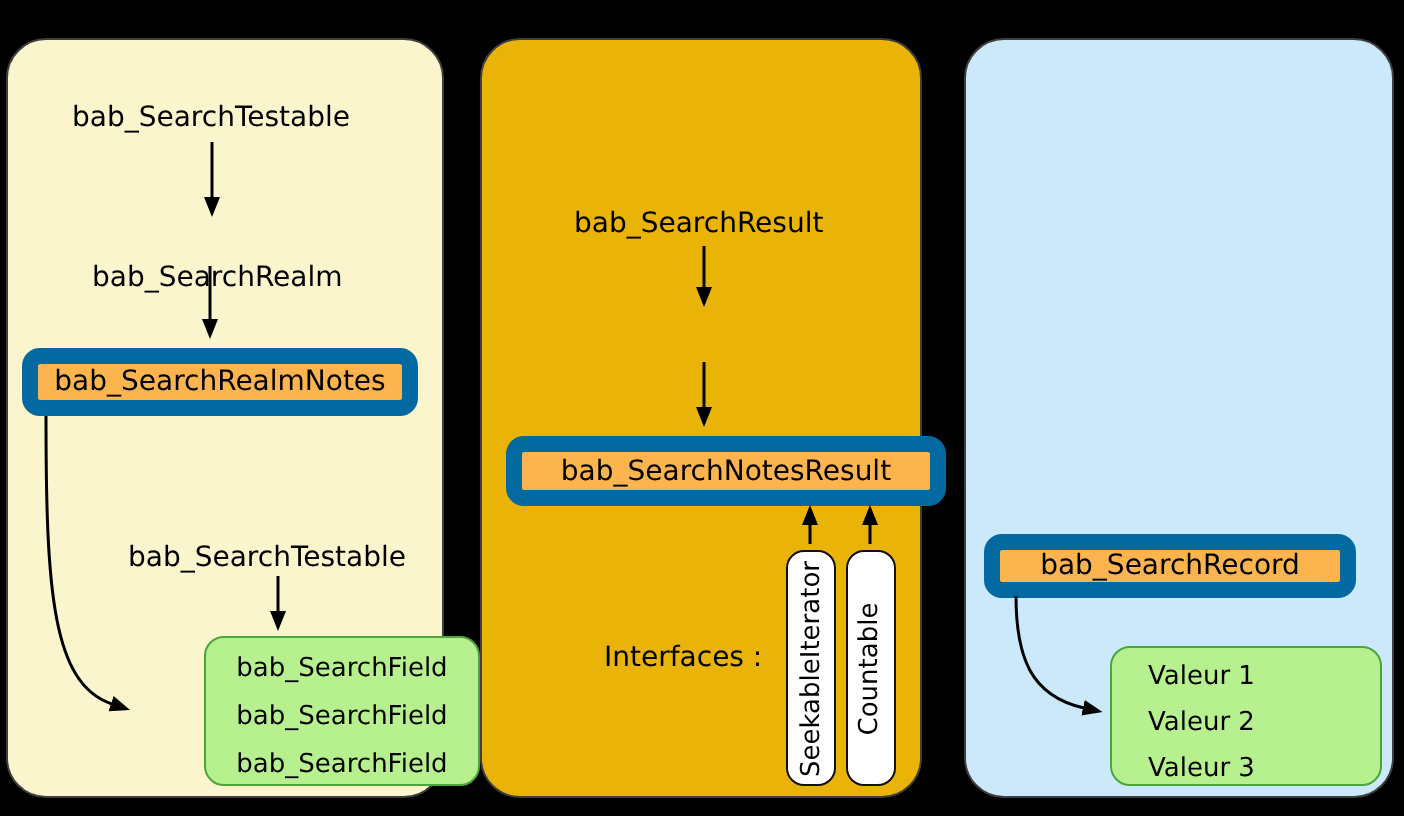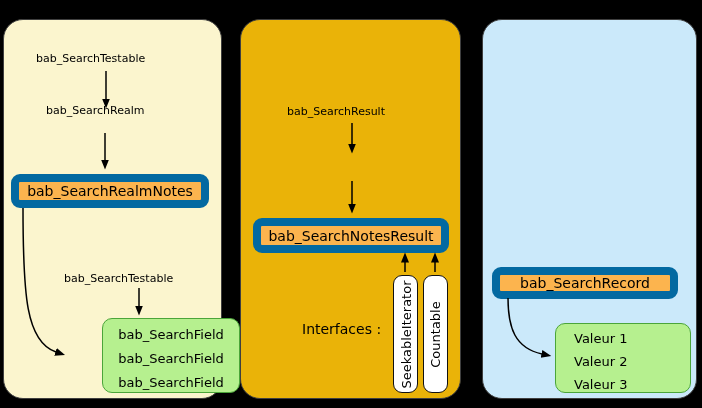--- a/index.html
+++ b/index.html
@@ -8,21 +8,21 @@
     font-family:"DejaVu Sans", sans-serif; color:#000; overflow:hidden;
   }
   .panel {
     position:absolute; top:19px; height:380px;
     border-radius:20px; border:1px solid #3f3f3f; box-sizing:border-box;
   }
   #panel-left   { left:3px;   width:219px; background:#FBF5CE; }
   #panel-middle { left:240px; width:221px; background:#eab308; }
   #panel-right  { left:482px; width:215px; background:#CBE9FA; }
 
-  .lbl { position:absolute; font-size:11px; line-height:18px; white-space:nowrap; }
+  .lbl { position:absolute; font-size:14px; line-height:18px; white-space:nowrap; }
   .node-orange {
     position:absolute; background:#FCB44E; border:8px solid #0369a1;
     border-radius:9px; box-sizing:border-box;
     display:flex; align-items:center; justify-content:center;
     font-size:14px; white-space:nowrap;
   }
   .node-green {
     position:absolute; background:#B6F08F; border:1.5px solid #4BA53A;
     border-radius:10px; box-sizing:border-box; font-size:13px;
   }
@@ -42,33 +42,33 @@
   #interfaces-label { font-size:14px; line-height:19px; }
   #arrow-layer { position:absolute; left:0; top:0; pointer-events:none; }
 </style>
 </head>
 <body>
 
 <div id="canvas">
 
   <div class="panel" id="panel-left">
     <div class="lbl" style="left:32px; top:30px;">bab_SearchTestable</div>
-    <div class="lbl" style="left:42px; top:82px;">bab_SearchRealm</div>
+    <div class="lbl" style="left:42px; top:110px;">bab_SearchRealm</div>
     <div class="node-orange" style="left:7px; top:154px; width:198px; height:34px;">bab_SearchRealmNotes</div>
     <div class="lbl" style="left:60px; top:250px;">bab_SearchTestable</div>
     <div class="node-green" id="field-box" style="left:66px; top:298px; width:138px; height:75px;margin-left:32px;">
       <span class="line">bab_SearchField</span>
       <span class="line">bab_SearchField</span>
       <span class="line">bab_SearchField</span>
     </div>
   </div>
 
   <div class="panel" id="panel-middle">
     <div class="lbl" style="left:46px; top:83px;">bab_SearchResult</div>
-    <div class="node-orange" style="left:12px; top:198px; width:196px; height:35px;">bab_SearchNotesResult</div>
+    <div class="node-orange" style="left:12px; top:198px; width:220px; height:35px;">bab_SearchNotesResult</div>
     <div class="lbl" id="interfaces-label" style="left:61px; top:300px;">Interfaces :</div>
     <div class="node-white" style="left:152px; top:255px; width:25px; height:118px;">
       <span class="vtext">SeekableIterator</span>
     </div>
     <div class="node-white" style="left:182px; top:255px; width:25px; height:118px;">
       <span class="vtext">Countable</span>
     </div>
   </div>
 
   <div class="panel" id="panel-right">

